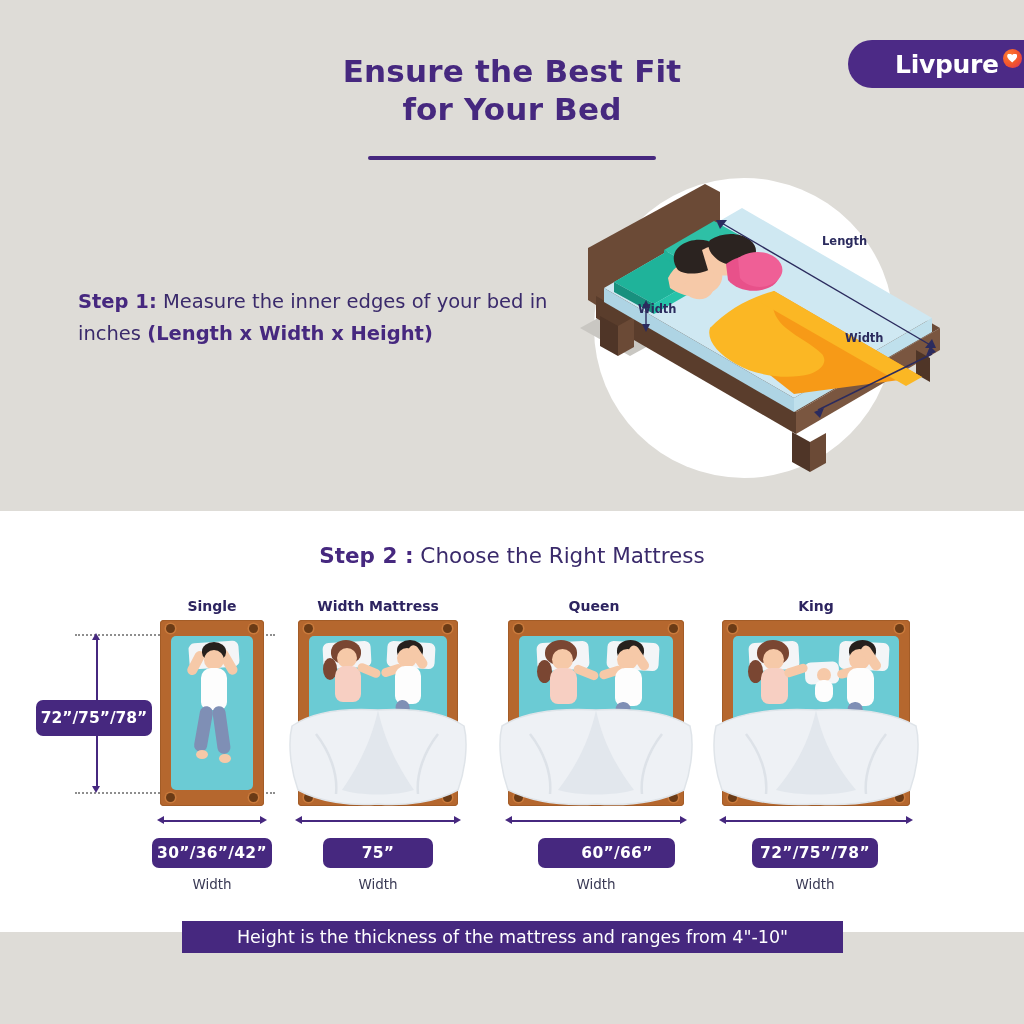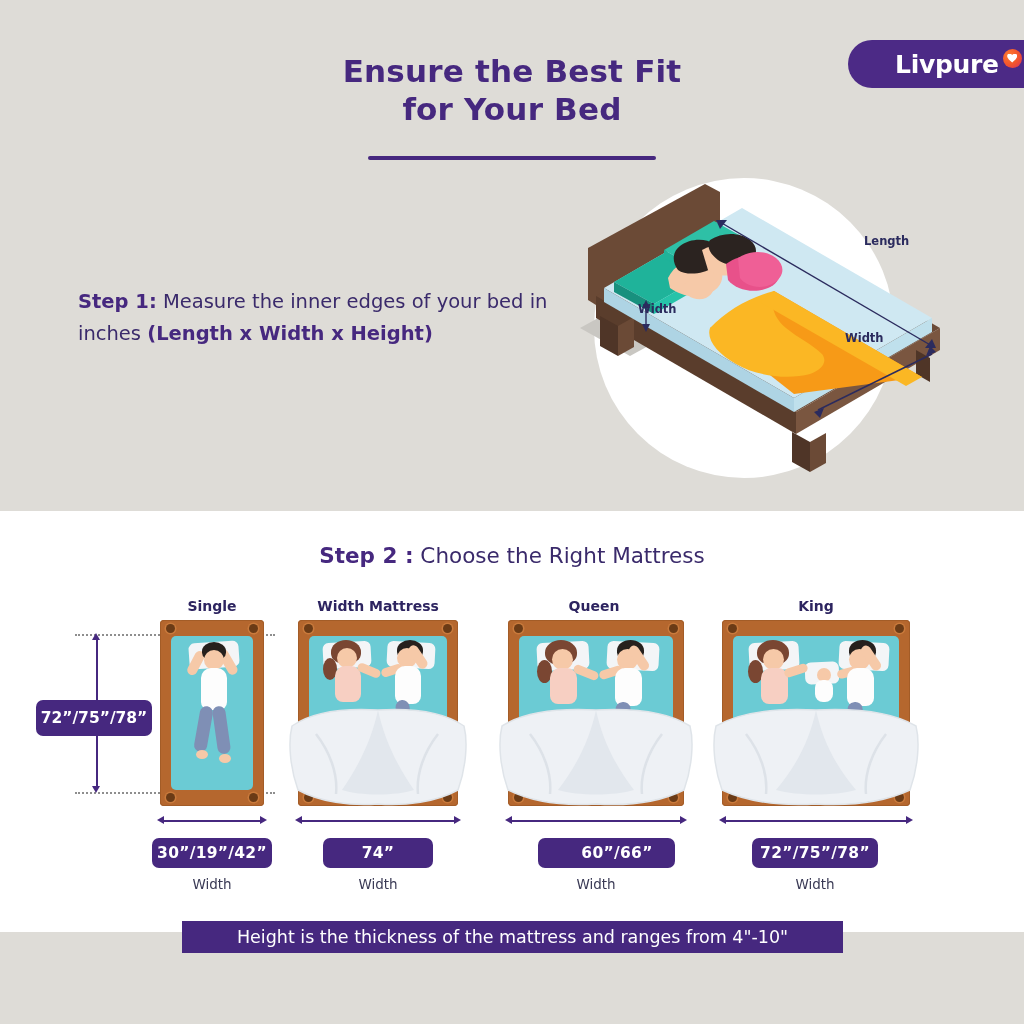--- a/index.html
+++ b/index.html
@@ -57,21 +57,21 @@
   
   .bedwrap{position:absolute;left:560px;top:178px;width:420px;height:300px;}
   .bed-circle{
     position:absolute;left:34px;top:0px;width:300px;height:300px;
     border-radius:50%;background:#ffffff;
   }
   .bed-svg{position:absolute;left:0;top:0;}
   .dimlabel{
     position:absolute;color:#2b2b5e;font-size:11.5px;font-weight:bold;
   }
-  .lbl-length{left:262px;top:56px;margin-left:42px;}
+  .lbl-length{left:262px;top:56px;}
   .lbl-height{left:78px;top:124px;}
   .lbl-width{left:285px;top:153px;}
 
   
   .step2{
     position:absolute;left:0;top:543px;width:1024px;text-align:center;
     color:#3a2a6b;font-size:21.5px;
   }
   .step2 b{color:#46287f;font-weight:bold;}
 
@@ -261,21 +261,21 @@
       <div class="foot" style="left:48px;top:118px;width:12px;height:9px;"></div>
     </div>
     <div class="bolt tl"></div>
     <div class="bolt tr"></div>
     <div class="bolt bl"></div>
     <div class="bolt br"></div>
   </div>
   <div class="hline" style="left:164px;top:820px;width:96px;"></div>
   <div class="arrow arr-lf" style="left:157px;top:816px;"></div>
   <div class="arrow arr-rt" style="left:260px;top:816px;"></div>
-  <div class="badge" style="left:152px;top:838px;width:120px;height:30px;">30”/19”/42”</div>
+  <div class="badge" style="left:152px;top:838px;width:120px;height:30px;">30”/36”/42”</div>
   <div class="wlabel" style="left:152px;top:876px;width:120px;">Width</div>
 
   <div class="bedcard" style="left:298px;top:620px;width:160px;height:186px;">
     <div class="frame"></div>
     <div class="frame-inner">
       <div class="pillow" style="left:14px;top:6px;width:48px;height:26px;transform:rotate(-3deg);"></div>
       <div class="pillow" style="left:78px;top:6px;width:48px;height:26px;transform:rotate(3deg);"></div>
       <div class="hair f" style="left:22px;top:4px;width:30px;height:24px;"></div>
       <div class="head" style="left:28px;top:12px;width:20px;height:20px;"></div>
       <div class="hair f" style="left:14px;top:22px;width:14px;height:22px;border-radius:50%;"></div>
@@ -298,21 +298,21 @@
   </div>
   <svg style="position:absolute;left:286px;top:690px;" width="184" height="122" viewBox="0 0 184 122">
     <path d="M6,36 C26,22 58,18 92,20 C126,18 158,22 178,36 C182,52 180,78 172,100 C150,112 120,116 92,114 C64,116 34,112 12,100 C4,78 2,52 6,36 Z" fill="#eef1f5" stroke="#dfe4e9" stroke-width="1.5"></path>
     <path d="M92,20 C86,48 74,74 56,100 C74,106 110,106 128,100 C110,74 98,48 92,20 Z" fill="#e2e7ed"></path>
     <path d="M30,44 C44,62 52,84 50,104" stroke="#dde2e8" stroke-width="2.5" fill="none"></path>
     <path d="M152,44 C138,62 130,84 132,104" stroke="#dde2e8" stroke-width="2.5" fill="none"></path>
   </svg>
   <div class="hline" style="left:302px;top:820px;width:152px;"></div>
   <div class="arrow arr-lf" style="left:295px;top:816px;"></div>
   <div class="arrow arr-rt" style="left:454px;top:816px;"></div>
-  <div class="badge" style="left:323px;top:838px;width:110px;height:30px;">74”</div>
+  <div class="badge" style="left:323px;top:838px;width:110px;height:30px;">75”</div>
   <div class="wlabel" style="left:323px;top:876px;width:110px;">Width</div>
 
   <div class="bedcard" style="left:508px;top:620px;width:176px;height:186px;">
     <div class="frame"></div>
     <div class="frame-inner">
       <div class="pillow" style="left:18px;top:6px;width:52px;height:28px;transform:rotate(-3deg);"></div>
       <div class="pillow" style="left:88px;top:6px;width:52px;height:28px;transform:rotate(3deg);"></div>
       <div class="hair f" style="left:26px;top:4px;width:32px;height:25px;"></div>
       <div class="head" style="left:33px;top:13px;width:21px;height:21px;"></div>
       <div class="hair f" style="left:18px;top:24px;width:15px;height:23px;border-radius:50%;"></div>

